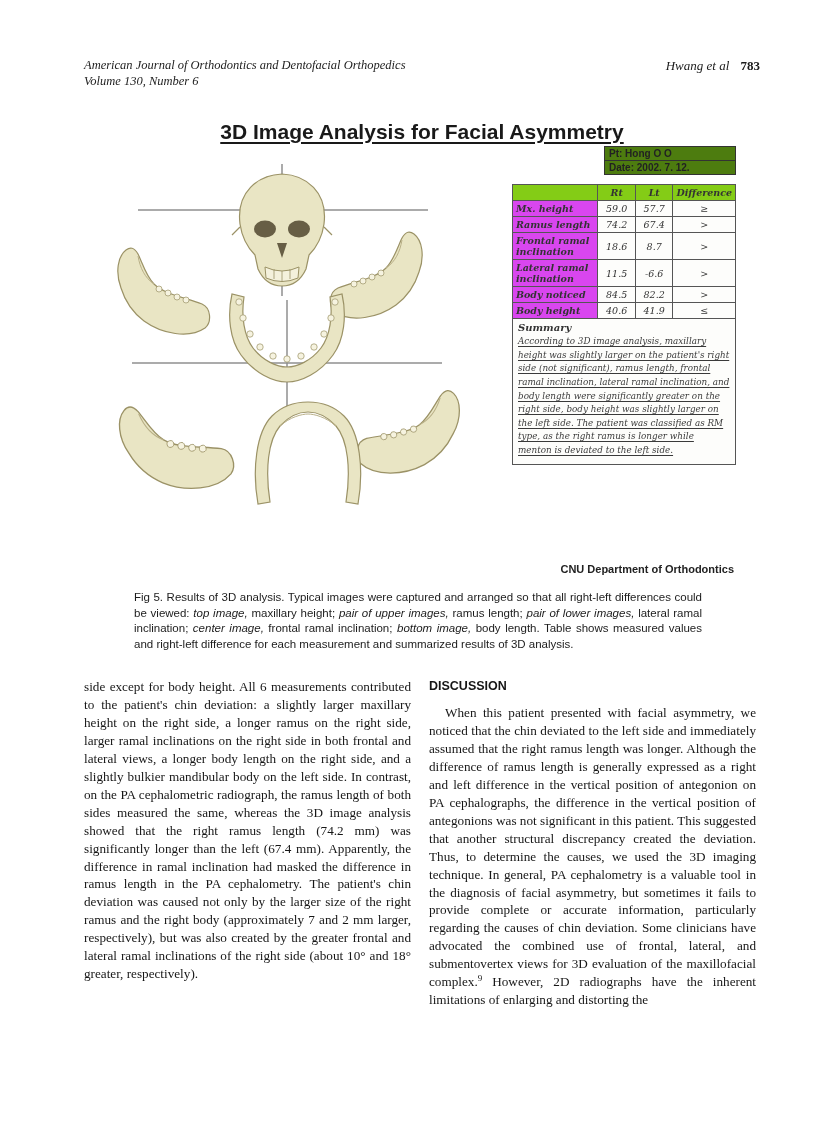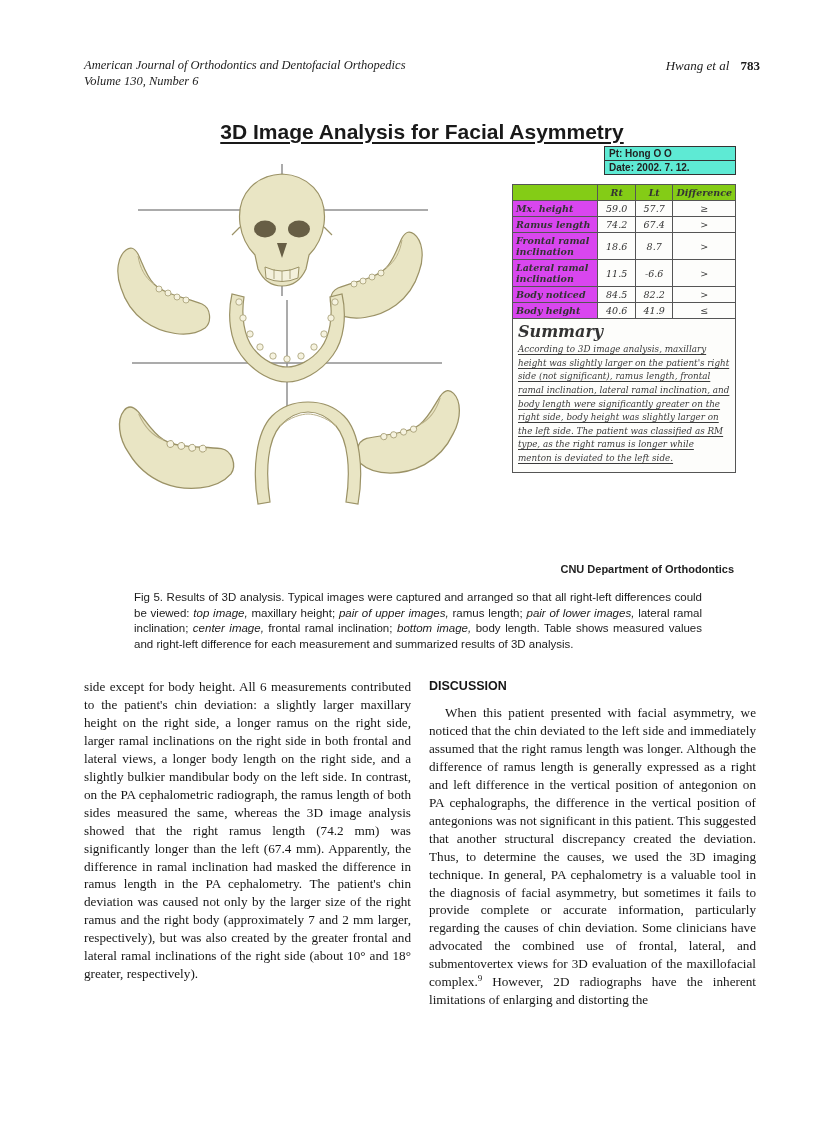--- a/index.html
+++ b/index.html
@@ -14,31 +14,31 @@
   .author-page .authors{font-style:italic;}
   .author-page .pageno{font-weight:bold;margin-left:8px;}
   
   .figure{position:absolute;left:108px;top:120px;width:628px;height:465px;}
   .fig-title{position:absolute;left:0;right:0;top:0;text-align:center;
     font-family:"Liberation Sans",sans-serif;font-weight:bold;font-size:21px;color:#191919;
     text-decoration:underline;text-underline-offset:3px;}
   .fig-art{position:absolute;left:2px;top:38px;width:400px;height:432px;}
   .panel{position:absolute;right:0;top:26px;width:224px;font-family:"Liberation Sans",sans-serif;}
   .id-box{width:122px;margin-left:auto;border:1px solid #333;padding:1px 4px;
-    font-weight:bold;font-size:10px;color:#222;background:#5eead4;}
+    font-weight:bold;font-size:10px;color:#222;background:#4d7c0f;}
   .id-box + .id-box{border-top:none;}
   table.meas{width:100%;border-collapse:collapse;margin-top:9px;background:#fdfdfb;}
   table.meas th, table.meas td{border:1px solid #555;padding:2px 3px;
     font-family:"DejaVu Serif",serif;font-style:italic;font-size:9.5px;color:#333;}
   table.meas th{background:#84cc16;font-weight:bold;text-align:center;}
   td.mlabel{font-weight:bold;width:86px;background:#d946ef;}
   td.mval{text-align:center;width:34px;}
   td.mdiff{text-align:center;width:54px;}
   .summary-box{border:1px solid #555;border-top:none;padding:3px 5px 6px;background:#fdfdfb;}
-  .summary-title{font-family:"DejaVu Serif",serif;font-style:italic;font-weight:bold;font-size:16px;color:#333;}
+  .summary-title{font-family:"DejaVu Serif",serif;font-style:italic;font-weight:bold;font-size:10px;color:#333;}
   .summary-text{font-family:"DejaVu Serif",serif;font-style:italic;font-size:8.8px;line-height:1.55;
     color:#3a3a3a;text-decoration:underline;text-underline-offset:2px;margin-top:2px;}
   .credit{position:absolute;right:2px;top:443px;font-family:"Liberation Sans",sans-serif;
     font-weight:bold;font-size:11px;color:#222;}
   
   .caption{position:absolute;left:134px;top:590px;width:568px;
     font-family:"Liberation Sans",sans-serif;font-size:11.5px;line-height:1.35;text-align:justify;color:#1c1c1c;}
   .caption .b{font-weight:normal;}
   .caption .i{font-style:italic;}
   

